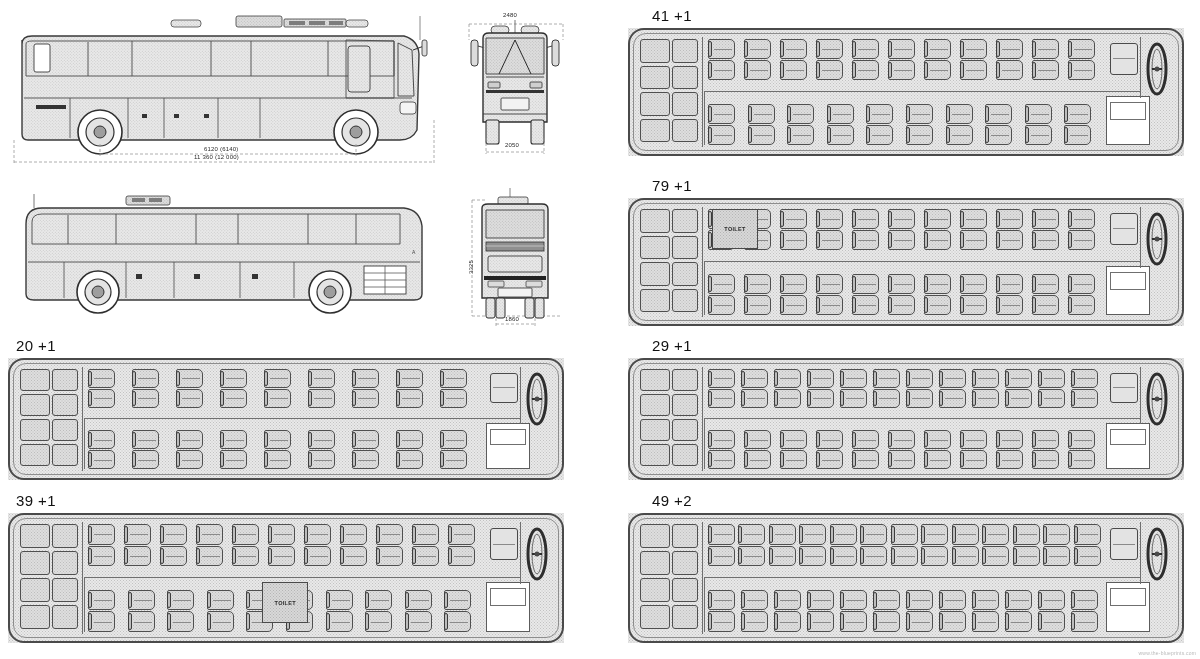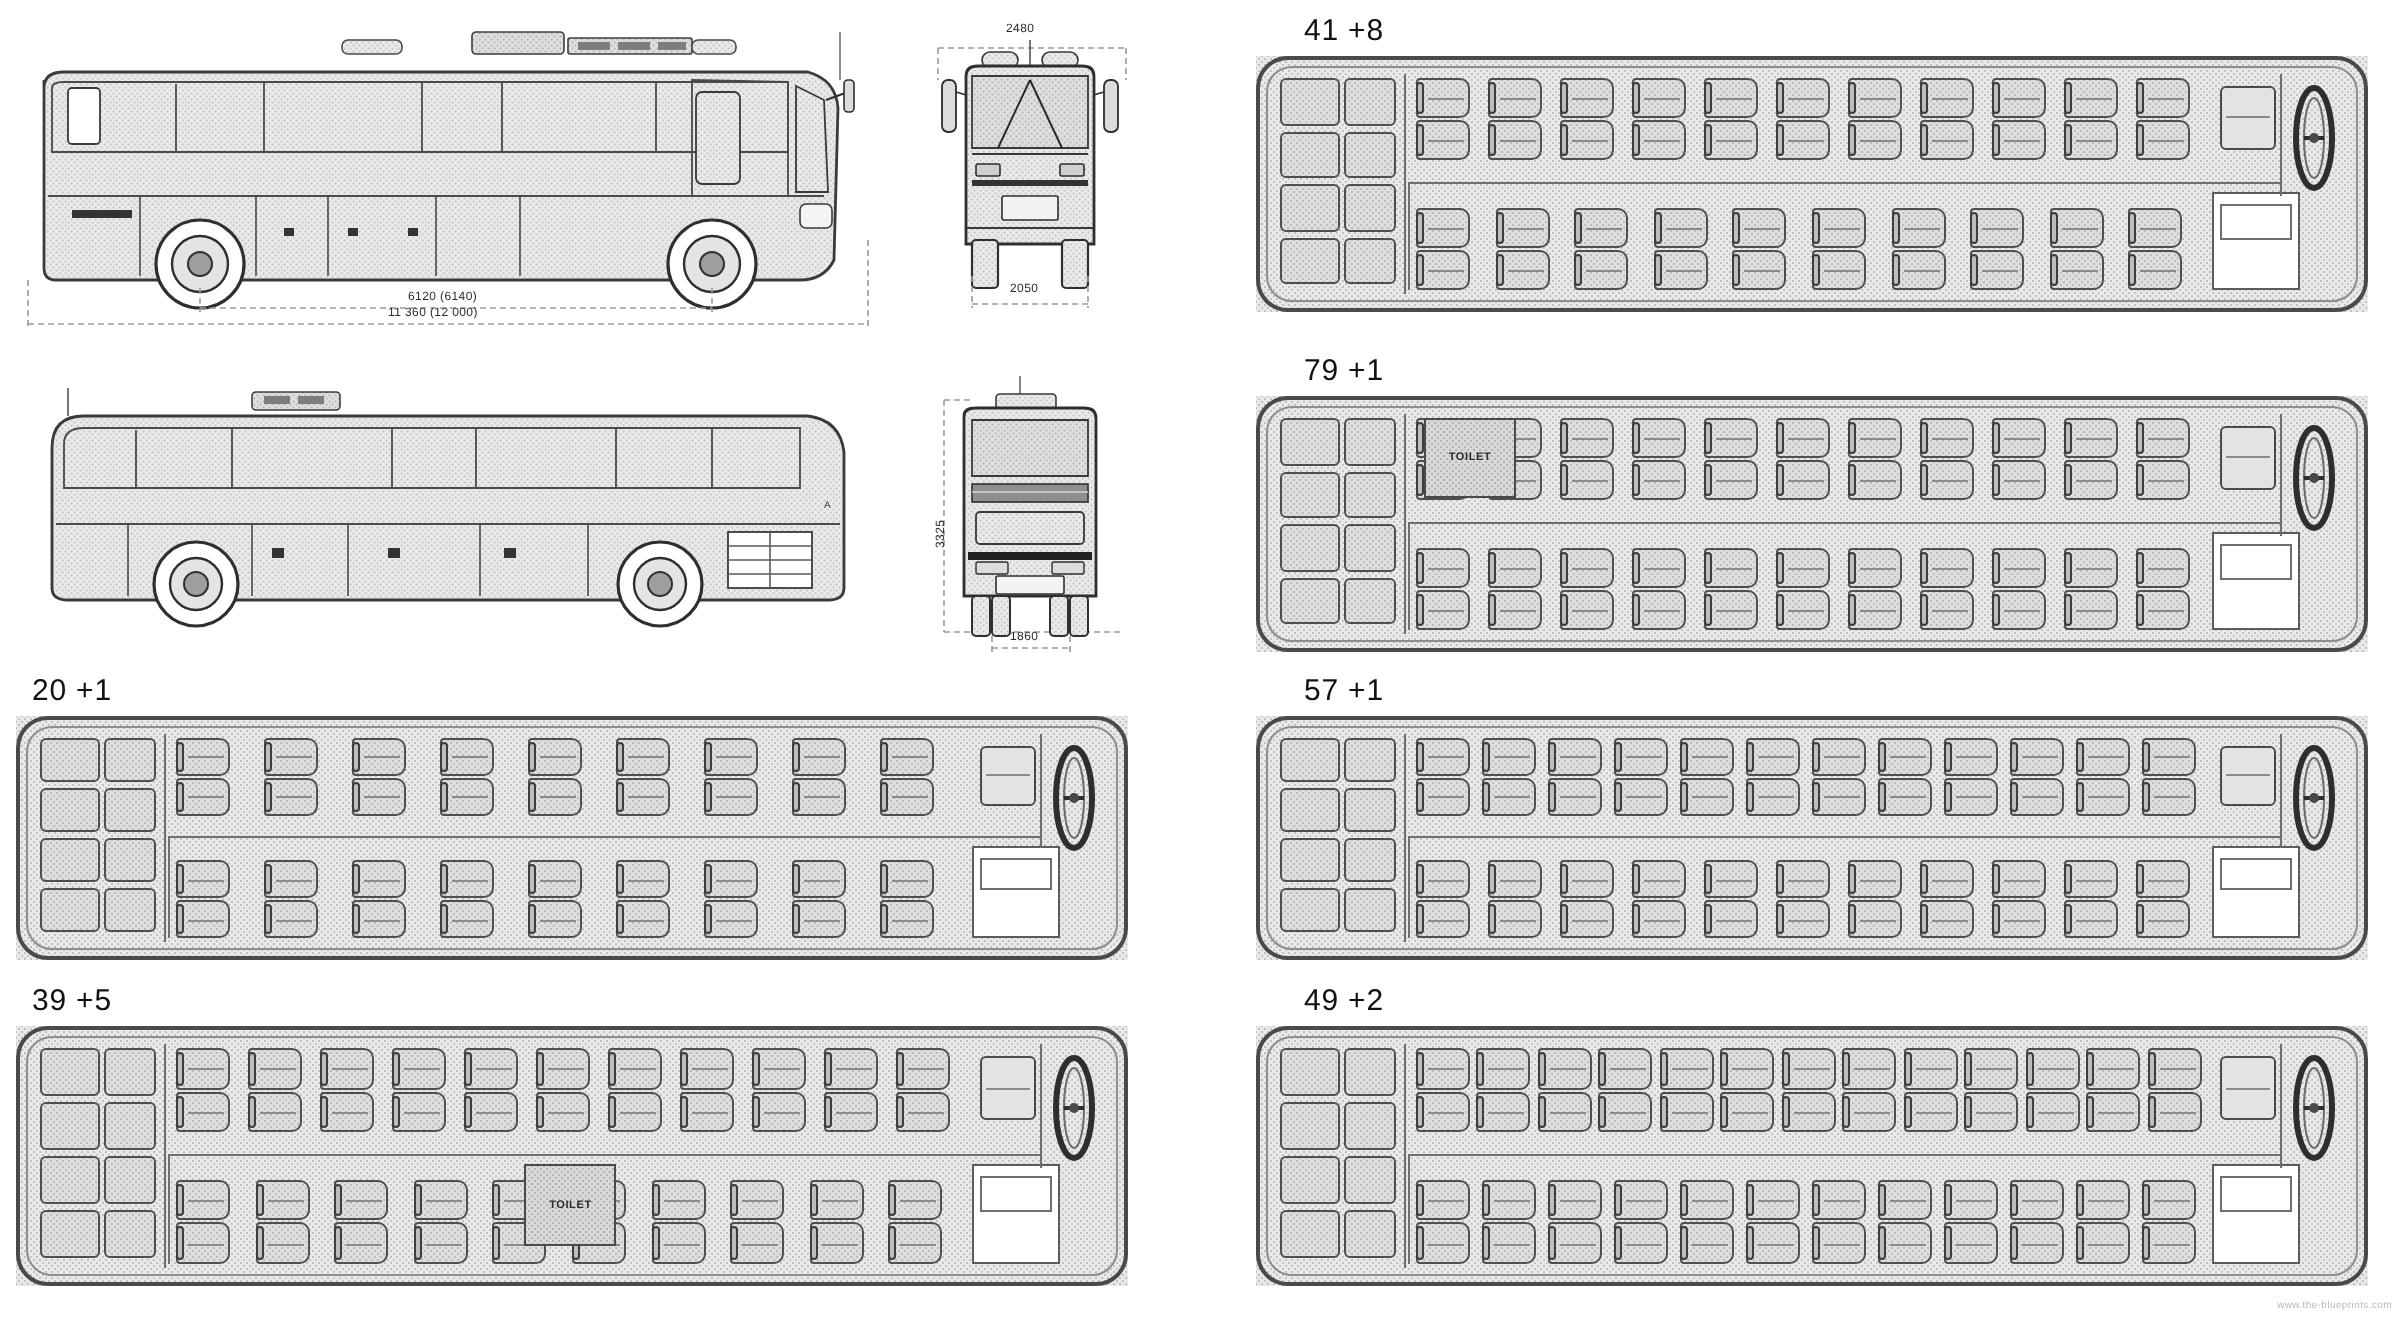--- a/index.html
+++ b/index.html
@@ -318,24 +318,24 @@
 
       <line x1="44" y1="138" x2="83" y2="138" stroke="#9a9a9a" stroke-width="0.8" stroke-dasharray="3 2"></line>
       <line x1="44" y1="132" x2="44" y2="140" stroke="#9a9a9a" stroke-width="0.8" stroke-dasharray="3 2"></line>
       <line x1="83" y1="132" x2="83" y2="140" stroke="#9a9a9a" stroke-width="0.8" stroke-dasharray="3 2"></line>
     </svg>
     <div class="dimtext vert" style="left:16px;top:88px;">3325</div>
     <div class="dimtext" style="left:53px;top:130px;">1860</div>
   </div>
 
   <div class="lbl" style="left:16px;top:337px;">20 +1</div>
-  <div class="lbl" style="left:16px;top:492px;">39 +5</div>
-  <div class="lbl" style="left:652px;top:7px;">41 +8</div>
+  <div class="lbl" style="left:16px;top:492px;">39 +1</div>
+  <div class="lbl" style="left:652px;top:7px;">41 +1</div>
   <div class="lbl" style="left:652px;top:177px;">79 +1</div>
-  <div class="lbl" style="left:652px;top:337px;">57 +1</div>
+  <div class="lbl" style="left:652px;top:337px;">29 +1</div>
   <div class="lbl" style="left:652px;top:492px;">49 +2</div>
 
   <div class="plan hatch" id="plan-28" style="left:8px;top:358px;width:556px;height:122px;">
     <div class="shell"></div>
   <div class="bench" style="left:12px;top:11px;width:30px;height:22px;"></div>
       <div class="bench" style="left:44px;top:11px;width:26px;height:22px;"></div>
       <div class="bench" style="left:12px;top:36px;width:30px;height:22px;"></div>
       <div class="bench" style="left:44px;top:36px;width:26px;height:22px;"></div>
       <div class="bench" style="left:12px;top:61px;width:30px;height:22px;"></div>
       <div class="bench" style="left:44px;top:61px;width:26px;height:22px;"></div>

